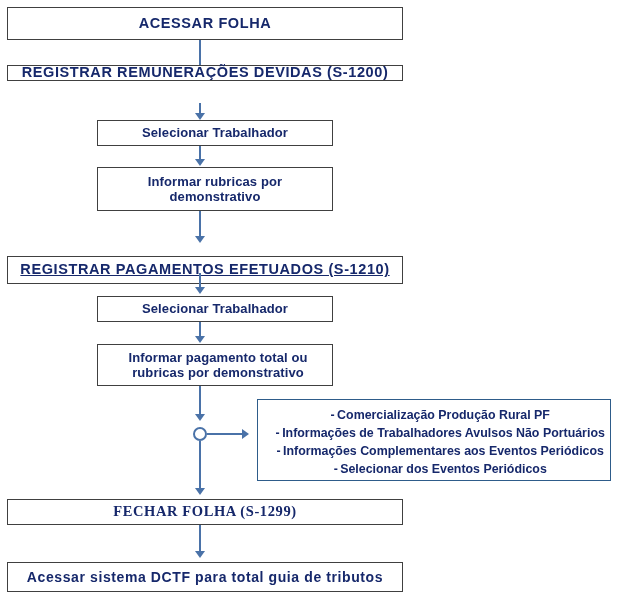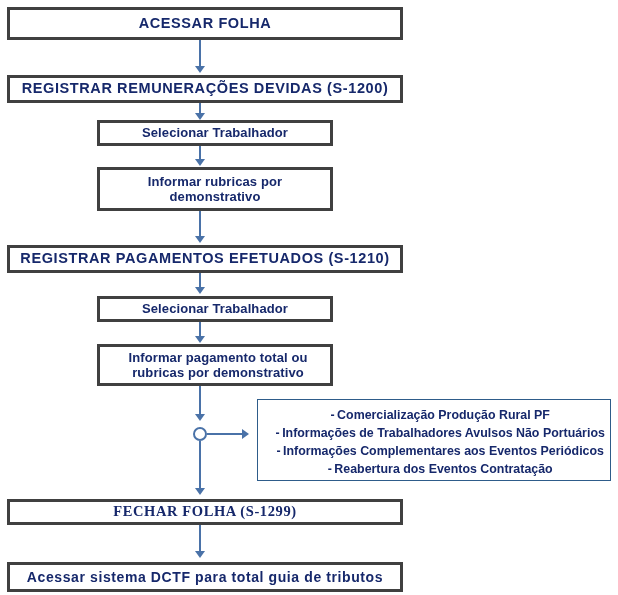--- a/index.html
+++ b/index.html
@@ -13,21 +13,21 @@
   #canvas {
     position: relative;
     width: 618px;
     height: 595px;
     background: #ffffff;
     overflow: hidden;
   }
   .node {
     position: absolute;
     box-sizing: border-box;
-    border: 3px solid #404040;
+    border: 1px solid #404040;
     background: #ffffff;
     color: #16286b;
     display: flex;
     align-items: center;
     justify-content: center;
     text-align: center;
     font-weight: bold;
     line-height: 1.18;
   }
   
@@ -115,39 +115,39 @@
 </head>
 <body>
 
 <div id="canvas">
 
   <div class="node stage" style="top:7px; height:33px;">ACESSAR FOLHA</div>
 
   <div class="vline" style="top:40px; height:28px;"></div>
   <div class="arrow-down" style="top:66px;"></div>
 
-  <div class="node stage" style="top:75px; height:28px;">REGISTRAR REMUNERAÇÕES DEVIDAS (S-1200)</div>
+  <div class="node stage" style="top:65px; height:16px;">REGISTRAR REMUNERAÇÕES DEVIDAS (S-1200)</div>
 
   <div class="vline" style="top:103px; height:15px;"></div>
   <div class="arrow-down" style="top:113px;"></div>
 
   <div class="node action" style="top:120px; height:26px;">Selecionar Trabalhador</div>
 
   <div class="vline" style="top:146px; height:16px;"></div>
   <div class="arrow-down" style="top:159px;"></div>
 
   <div class="node action two-line" style="top:167px; height:44px; flex-direction:column;">
     <span>Informar rubricas por</span>
     <span>demonstrativo</span>
   </div>
 
   <div class="vline" style="top:211px; height:27px;"></div>
   <div class="arrow-down" style="top:236px;"></div>
 
-  <div class="node stage" style="top:245px; height:28px;">REGISTRAR PAGAMENTOS EFETUADOS (S-1210)</div>
+  <div class="node stage" style="top:256px; height:28px;text-decoration:underline;">REGISTRAR PAGAMENTOS EFETUADOS (S-1210)</div>
 
   <div class="vline" style="top:273px; height:16px;"></div>
   <div class="arrow-down" style="top:287px;"></div>
 
   <div class="node action" style="top:296px; height:26px;">Selecionar Trabalhador</div>
 
   <div class="vline" style="top:322px; height:16px;"></div>
   <div class="arrow-down" style="top:336px;"></div>
 
   <div class="node action two-line" style="top:344px; height:42px; flex-direction:column;padding-left:12px;">
@@ -167,21 +167,21 @@
     <div class="row">
       <span class="dash">-</span><span>Comercialização Produção Rural PF</span>
     </div>
     <div class="row">
       <span class="dash">-</span><span>Informações de Trabalhadores Avulsos Não Portuários</span>
     </div>
     <div class="row">
       <span class="dash">-</span><span>Informações Complementares aos Eventos Periódicos</span>
     </div>
     <div class="row">
-      <span class="dash">-</span><span>Reabertura dos Eventos Contratação</span>
+      <span class="dash">-</span><span>Selecionar dos Eventos Periódicos</span>
     </div>
   </div>
 
   <div class="vline" style="top:441px; height:49px;"></div>
   <div class="arrow-down" style="top:488px;"></div>
 
   <div class="node stage" style="top:499px; height:26px;font-family:Liberation Serif, serif;">FECHAR FOLHA (S-1299)</div>
 
   <div class="vline" style="top:525px; height:28px;"></div>
   <div class="arrow-down" style="top:551px;"></div>

